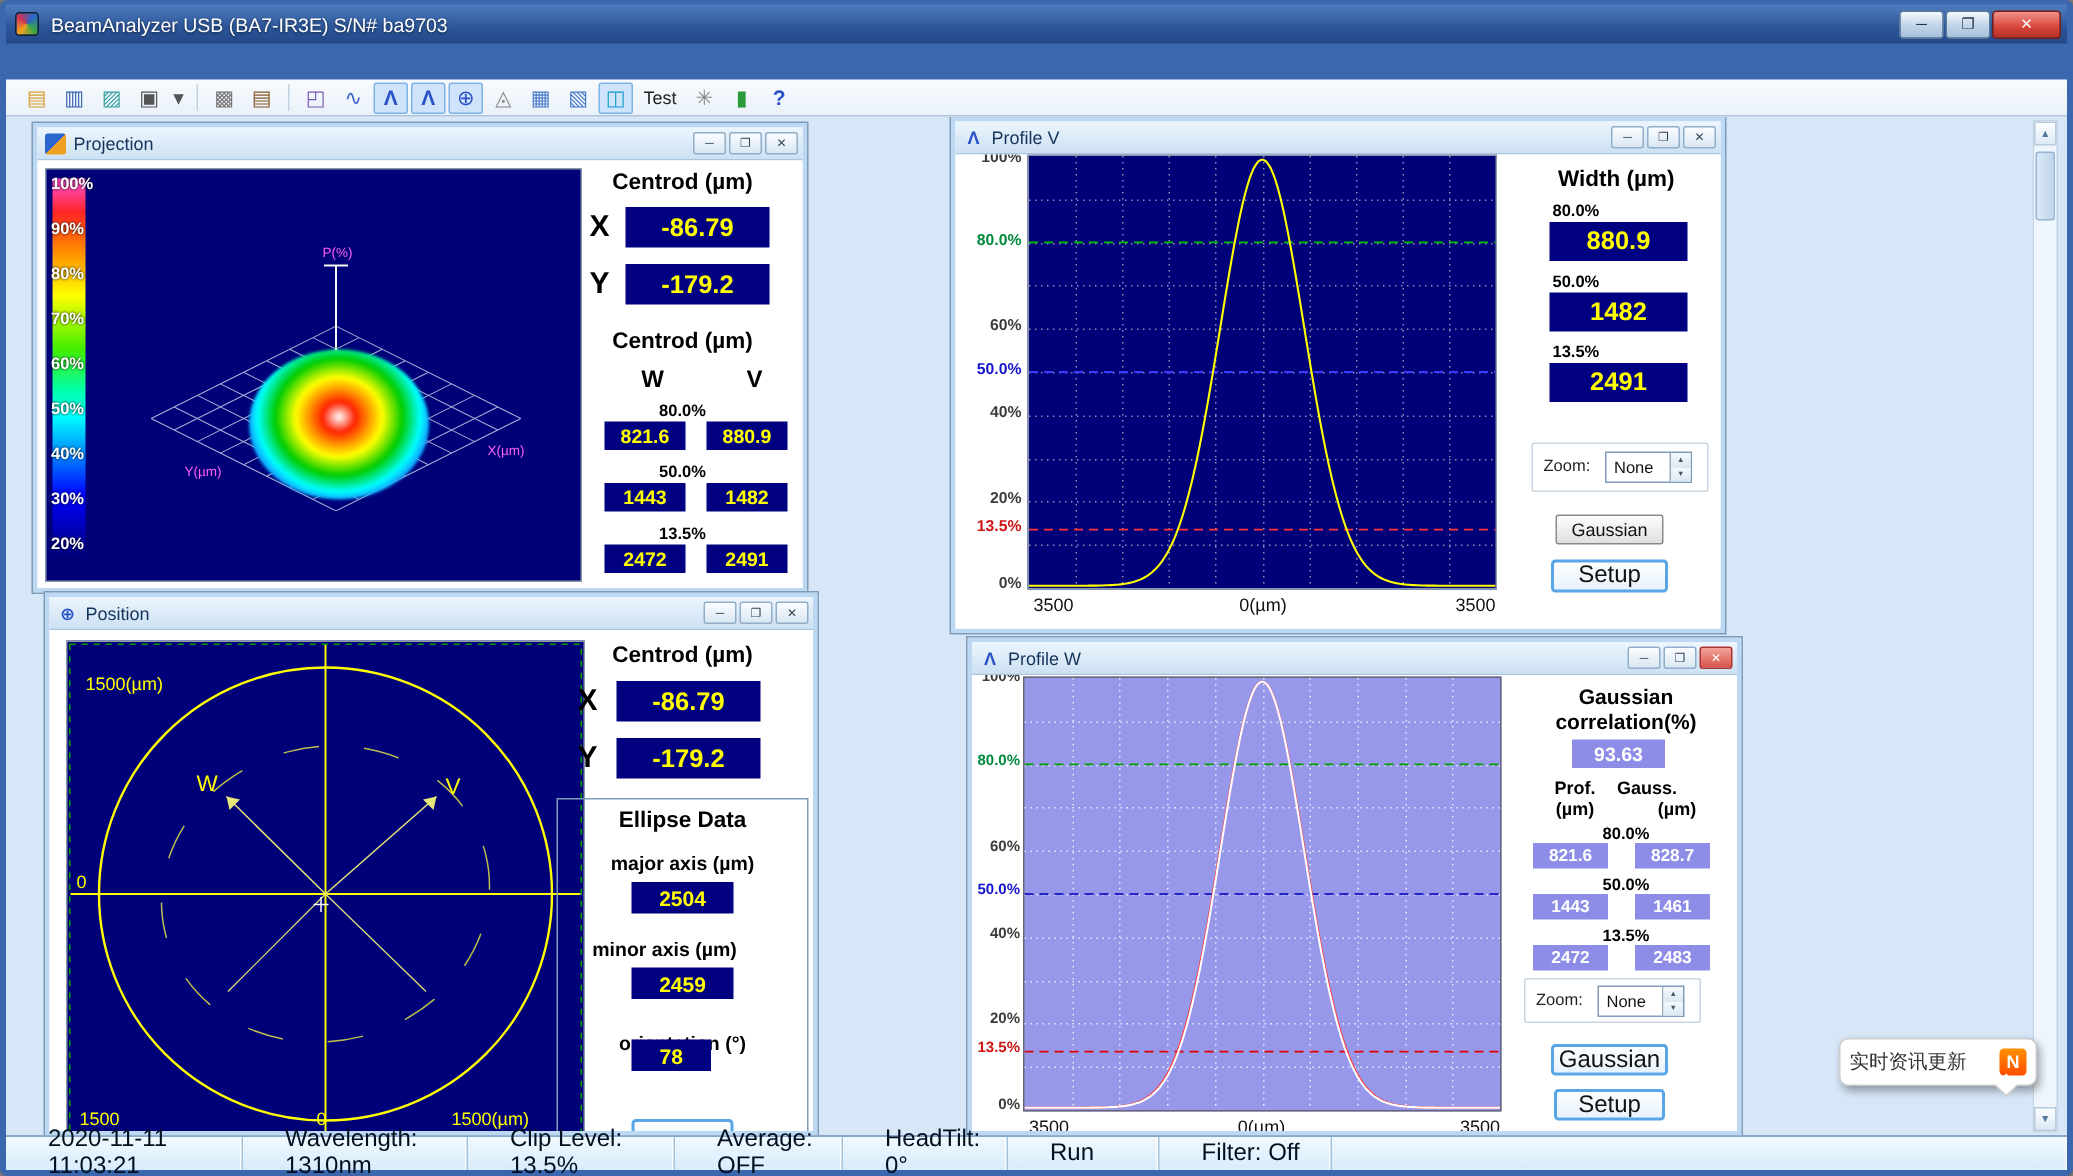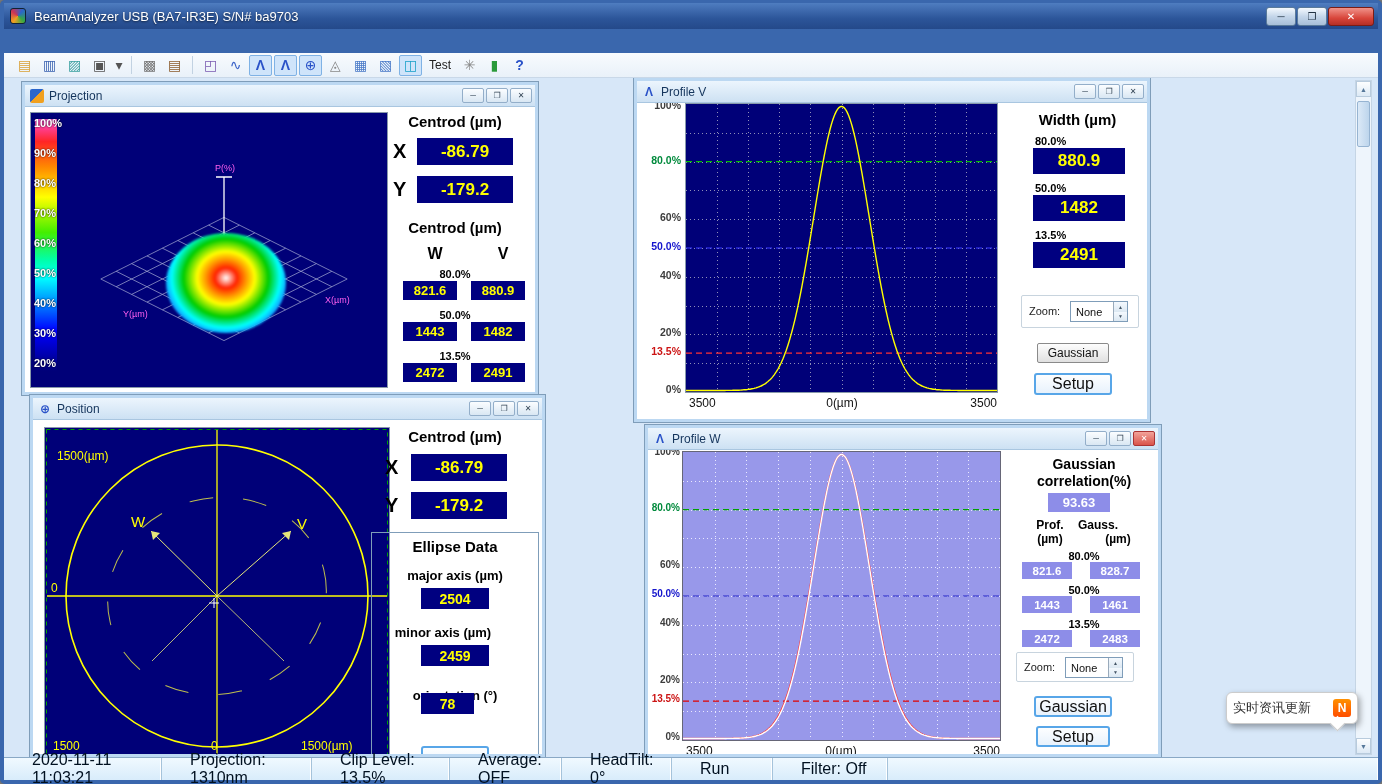--- a/index.html
+++ b/index.html
@@ -396,21 +396,21 @@
 
     <div class="notif">
       <span class="notiftext">实时资讯更新</span>
       <span class="notifbadge">N</span>
     </div>
 
   </div>
 
   <div class="statusbar">
     <span class="seg" style="width:158px">2020-11-11 11:03:21</span>
-    <span class="seg" style="width:150px">Projection: 1310nm</span>
+    <span class="seg" style="width:150px">Wavelength: 1310nm</span>
     <span class="seg" style="width:138px">Clip Level: 13.5%</span>
     <span class="seg" style="width:112px">Average: OFF</span>
     <span class="seg" style="width:110px">HeadTilt: 0°</span>
     <span class="seg" style="width:101px">Run</span>
     <span class="seg" style="width:115px">Filter: Off</span>
     <span class="seg" style="flex:1;border-right:none"></span>
   </div>
 
 </div>
 

